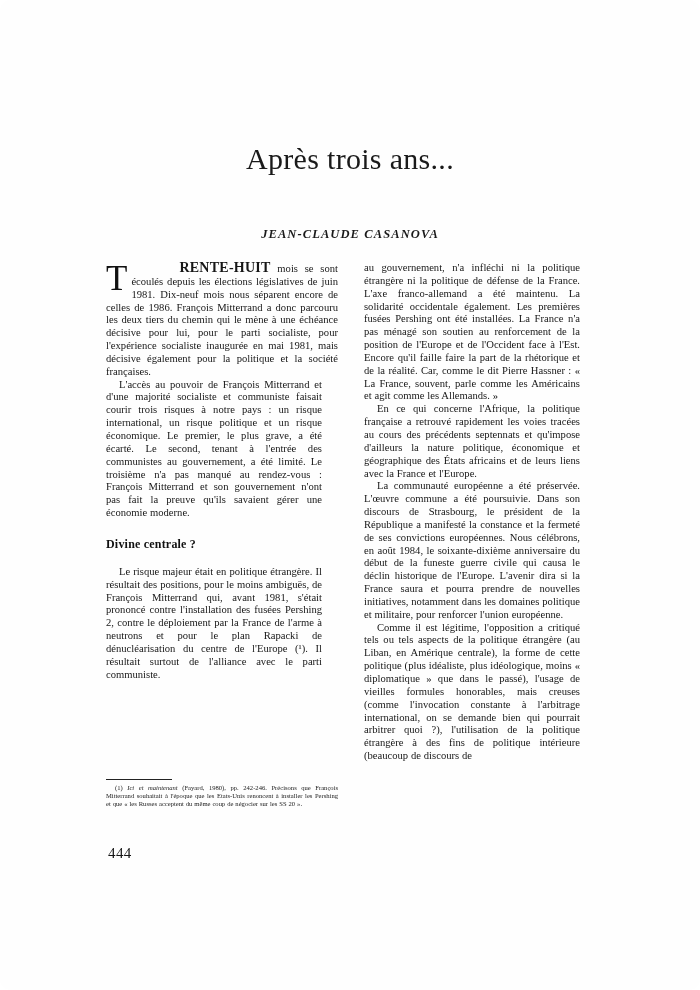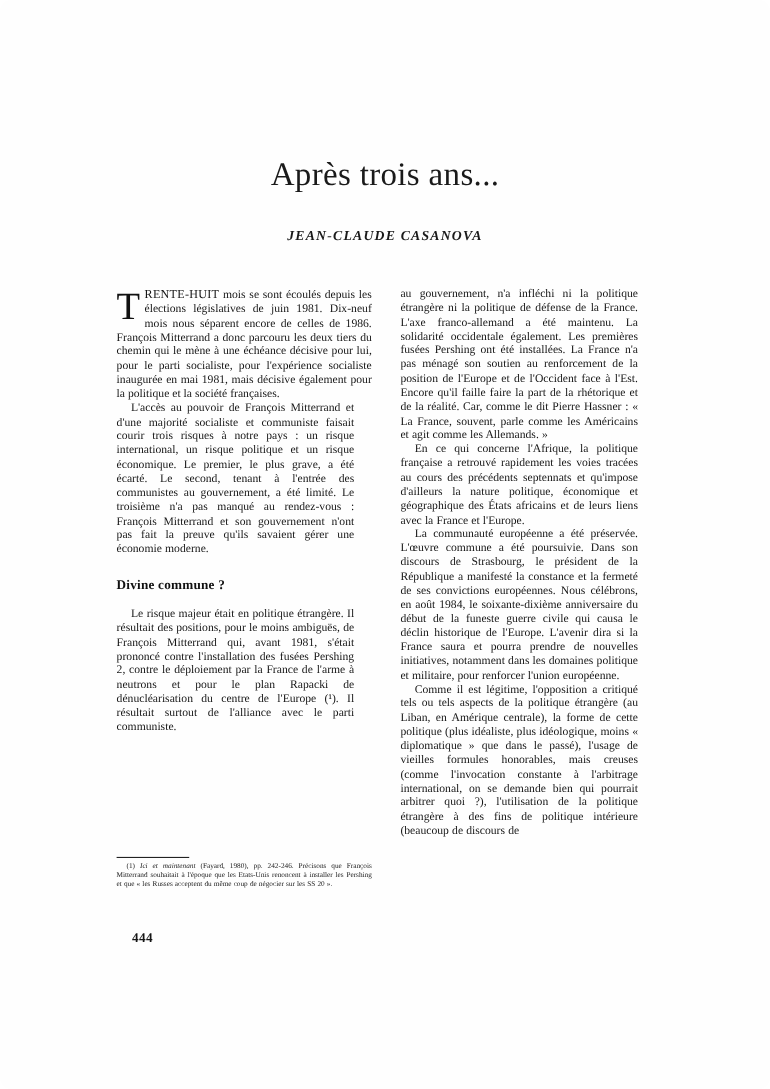--- a/index.html
+++ b/index.html
@@ -34,21 +34,21 @@
   .doc-title {
     font-family: "Liberation Serif", "DejaVu Serif", serif;
     font-size: 30px;
     font-weight: 400;
     letter-spacing: 0.3px;
     color: #1a1a1a;
     line-height: 1.1;
     margin: 0;
   }
   .doc-author {
-    margin-top: 32px;
+    margin-top: 52px;
     font-family: "Liberation Serif", "DejaVu Serif", serif;
     font-style: italic;
     font-weight: 700;
     font-size: 12.5px;
     letter-spacing: 1.1px;
     color: #1a1a1a;
   }
 
   
   .columns {
@@ -93,23 +93,24 @@
     font-family: "Liberation Serif", "DejaVu Serif", serif;
     font-size: 35px;
     line-height: 31px;
     padding: 1px 3px 0 0;
     margin: 0 1px 0 0;
     font-weight: 400;
     color: #111;
   }
   .smallcaps {
     font-variant: small-caps;
-    font-weight: 400;
+    font-weight: 700;
     letter-spacing: 0.25px;
-    font-size: 11px;
+    font-size: 14px;
+    margin-left: 48px;
   }
 
   
   .section-head {
     font-size: 12px;
     font-weight: 700;
     color: #111;
     margin: 17px 0 14px 0;
     text-indent: 0;
     letter-spacing: 0.2px;
@@ -135,24 +136,24 @@
     color: #1a1a1a;
     text-indent: 9px;
     margin: 0;
     word-spacing: 0.3px;
   }
   .footnote i { font-style: italic; }
 
   
   .folio {
     position: absolute;
-    left: 120px;
+    left: 108px;
     top: 845px;
-    font-size: 12px;
-    font-weight: 700;
+    font-size: 15px;
+    font-weight: 400;
     color: #151515;
     letter-spacing: 0.4px;
   }
 </style>
 </head>
 <body>
 
 <div id="page">
 
   <div class="title-block">
@@ -161,21 +162,21 @@
   </div>
 
   <div class="columns">
 
     <div class="col col-left">
 
       <p class="dropcap-para"><span class="dropcap">T</span><span class="smallcaps">RENTE-HUIT</span><span> mois se sont écoulés depuis les élections législatives de juin 1981. Dix-neuf mois nous séparent encore de celles de 1986. François Mitterrand a donc parcouru les deux tiers du chemin qui le mène à une échéance décisive pour lui, pour le parti socialiste, pour l'expérience socialiste inaugurée en mai 1981, mais décisive également pour la politique et la société françaises.</span></p>
 
       <p class="para">L'accès au pouvoir de François Mitterrand et d'une majorité socialiste et communiste faisait courir trois risques à notre pays : un risque international, un risque politique et un risque économique. Le premier, le plus grave, a été écarté. Le second, tenant à l'entrée des communistes au gouvernement, a été limité. Le troisième n'a pas manqué au rendez-vous : François Mitterrand et son gouvernement n'ont pas fait la preuve qu'ils savaient gérer une économie moderne.</p>
 
-      <h2 class="section-head">Divine commune ?</h2>
+      <h2 class="section-head">Divine centrale ?</h2>
 
       <p class="para">Le risque majeur était en politique étrangère. Il résultait des positions, pour le moins ambiguës, de François Mitterrand qui, avant 1981, s'était prononcé contre l'installation des fusées Pershing 2, contre le déploiement par la France de l'arme à neutrons et pour le plan Rapacki de dénucléarisation du centre de l'Europe (¹). Il résultait surtout de l'alliance avec le parti communiste.</p>
 
     </div>
 
     <div class="col col-right">
       <p class="para no-indent">au gouvernement, n'a infléchi ni la politique étrangère ni la politique de défense de la France. L'axe franco-allemand a été maintenu. La solidarité occidentale également. Les premières fusées Pershing ont été installées. La France n'a pas ménagé son soutien au renforcement de la position de l'Europe et de l'Occident face à l'Est. Encore qu'il faille faire la part de la rhétorique et de la réalité. Car, comme le dit Pierre Hassner : « La France, souvent, parle comme les Américains et agit comme les Allemands. »</p>
       <p class="para">En ce qui concerne l'Afrique, la politique française a retrouvé rapidement les voies tracées au cours des précédents septennats et qu'impose d'ailleurs la nature politique, économique et géographique des États africains et de leurs liens avec la France et l'Europe.</p>
       <p class="para">La communauté européenne a été préservée. L'œuvre commune a été poursuivie. Dans son discours de Strasbourg, le président de la République a manifesté la constance et la fermeté de ses convictions européennes. Nous célébrons, en août 1984, le soixante-dixième anniversaire du début de la funeste guerre civile qui causa le déclin historique de l'Europe. L'avenir dira si la France saura et pourra prendre de nouvelles initiatives, notamment dans les domaines politique et militaire, pour renforcer l'union européenne.</p>
       <p class="para">Comme il est légitime, l'opposition a critiqué tels ou tels aspects de la politique étrangère (au Liban, en Amérique centrale), la forme de cette politique (plus idéaliste, plus idéologique, moins « diplomatique » que dans le passé), l'usage de vieilles formules honorables, mais creuses (comme l'invocation constante à l'arbitrage international, on se demande bien qui pourrait arbitrer quoi ?), l'utilisation de la politique étrangère à des fins de politique intérieure (beaucoup de discours de</p>

